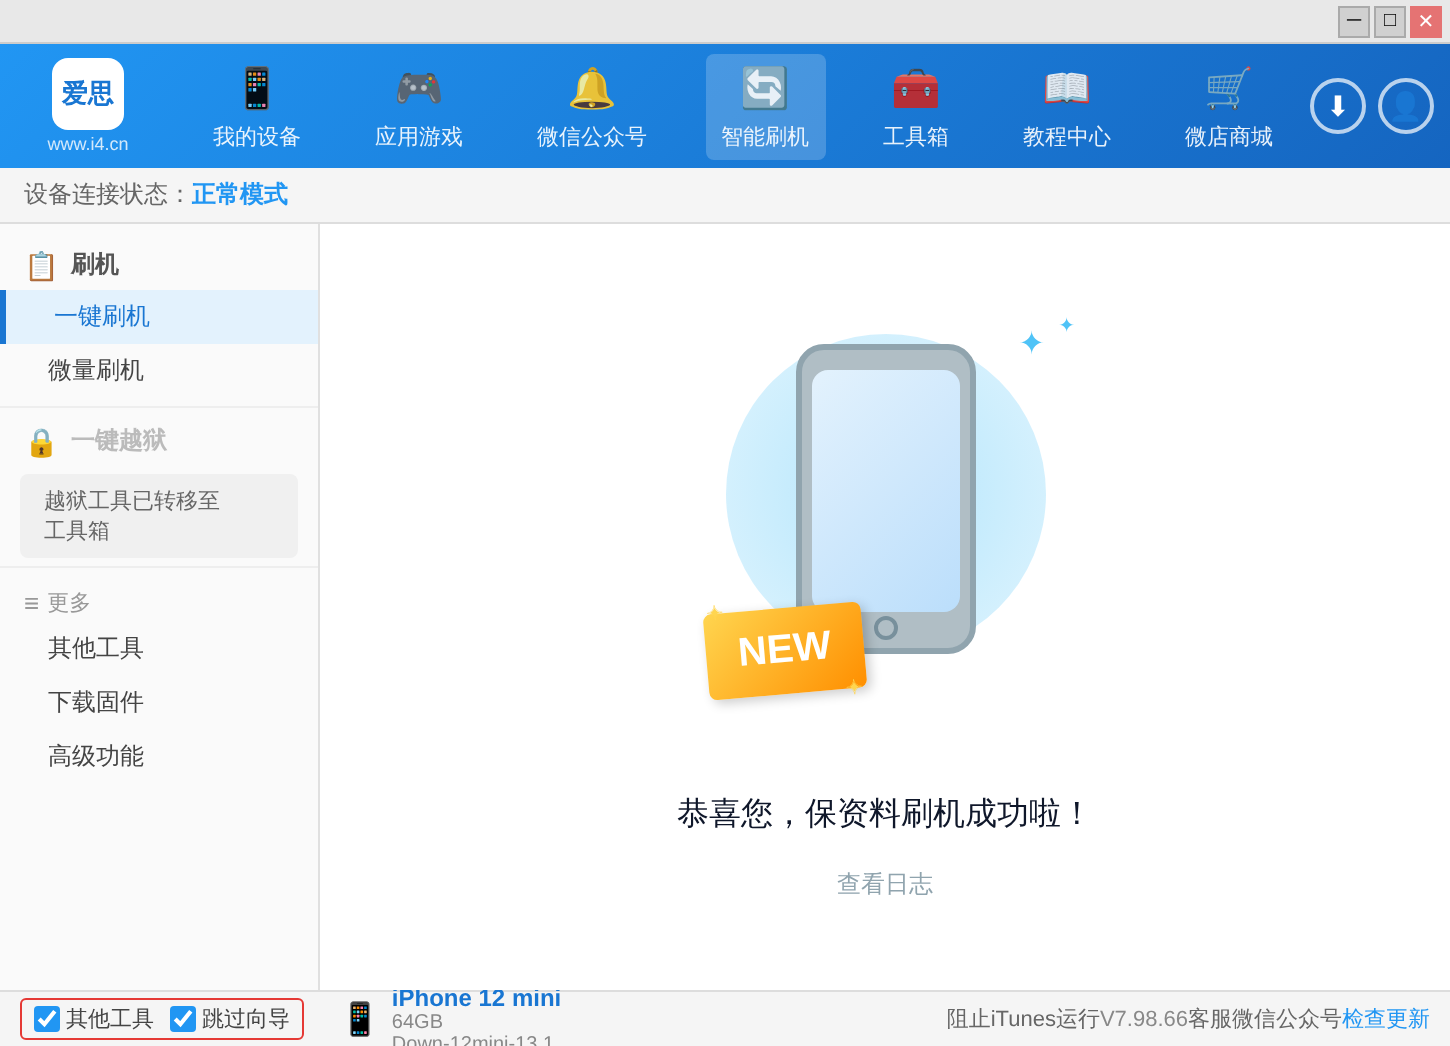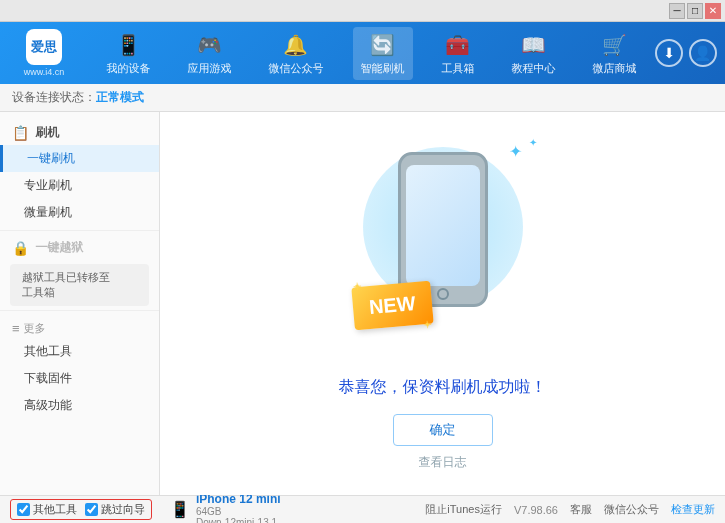--- a/index.html
+++ b/index.html
@@ -259,21 +259,21 @@
       position: absolute;
       top: 0px;
       right: 5px;
       color: #4FC3F7;
       font-size: 10px;
     }
 
     
     .success-msg {
       font-size: 16px;
-      color: #1d4ed8;
+      color: #0f172a;
       margin-bottom: 16px;
       font-weight: 500;
     }
     .confirm-btn {
       width: 100px;
       height: 32px;
       border: 1px solid #90CAF9;
       background: white;
       color: #1976D2;
       font-size: 13px;
@@ -318,21 +318,20 @@
       gap: 6px;
       margin-left: 10px;
     }
     .device-icon { font-size: 16px; color: #555; }
     .device-name-block { display: flex; flex-direction: column; }
     .device-name { font-size: 12px; font-weight: bold; color: #1976D2; }
     .device-sub { font-size: 10px; color: #888; }
     .bottom-right {
       display: flex;
       align-items: center;
-      gap: 12px;
       justify-content: flex-end;
     }
     .bottom-right-item { font-size: 11px; color: #666; cursor: pointer; }
     .bottom-right-item.blue { color: #2196F3; }
     .stop-btn {
       font-size: 11px;
       color: #666;
       background: none;
       border: none;
       cursor: pointer;
@@ -406,23 +405,20 @@
 
 <div class="main-layout">
 
   <div class="sidebar">
     <div class="sidebar-group-header">
       <span class="sidebar-group-icon">📋</span>
       <span>刷机</span>
     </div>
     <div class="sidebar-item active">
       <span>一键刷机</span>
-    </div>
-    <div class="sidebar-item">
-      <span>专业刷机</span>
     </div>
     <div class="sidebar-item">
       <span>微量刷机</span>
     </div>
     <div class="sidebar-divider"></div>
     <div class="sidebar-group-header" style="color:#999;">
       <span class="sidebar-group-icon" style="color:#bbb;">🔒</span>
       <span style="color:#bbb;">一键越狱</span>
     </div>
     <div class="sidebar-notice">
@@ -450,21 +446,20 @@
         <div class="phone-screen"></div>
         <div class="phone-home-btn"></div>
       </div>
       <div class="new-badge">NEW</div>
       <div class="sparkle-tl">✦</div>
       <div class="sparkle-tr">✦</div>
     </div>
 
     <div class="success-msg">恭喜您，保资料刷机成功啦！</div>
 
-    <button class="confirm-btn">确定</button>
 
     <a class="back-link">查看日志</a>
   </div>
 </div>
 
 <div class="bottom-bar">
   <div class="bottom-left">
     <div class="checkbox-highlight">
       <label class="checkbox-item">
         <input type="checkbox" checked="" style="">

